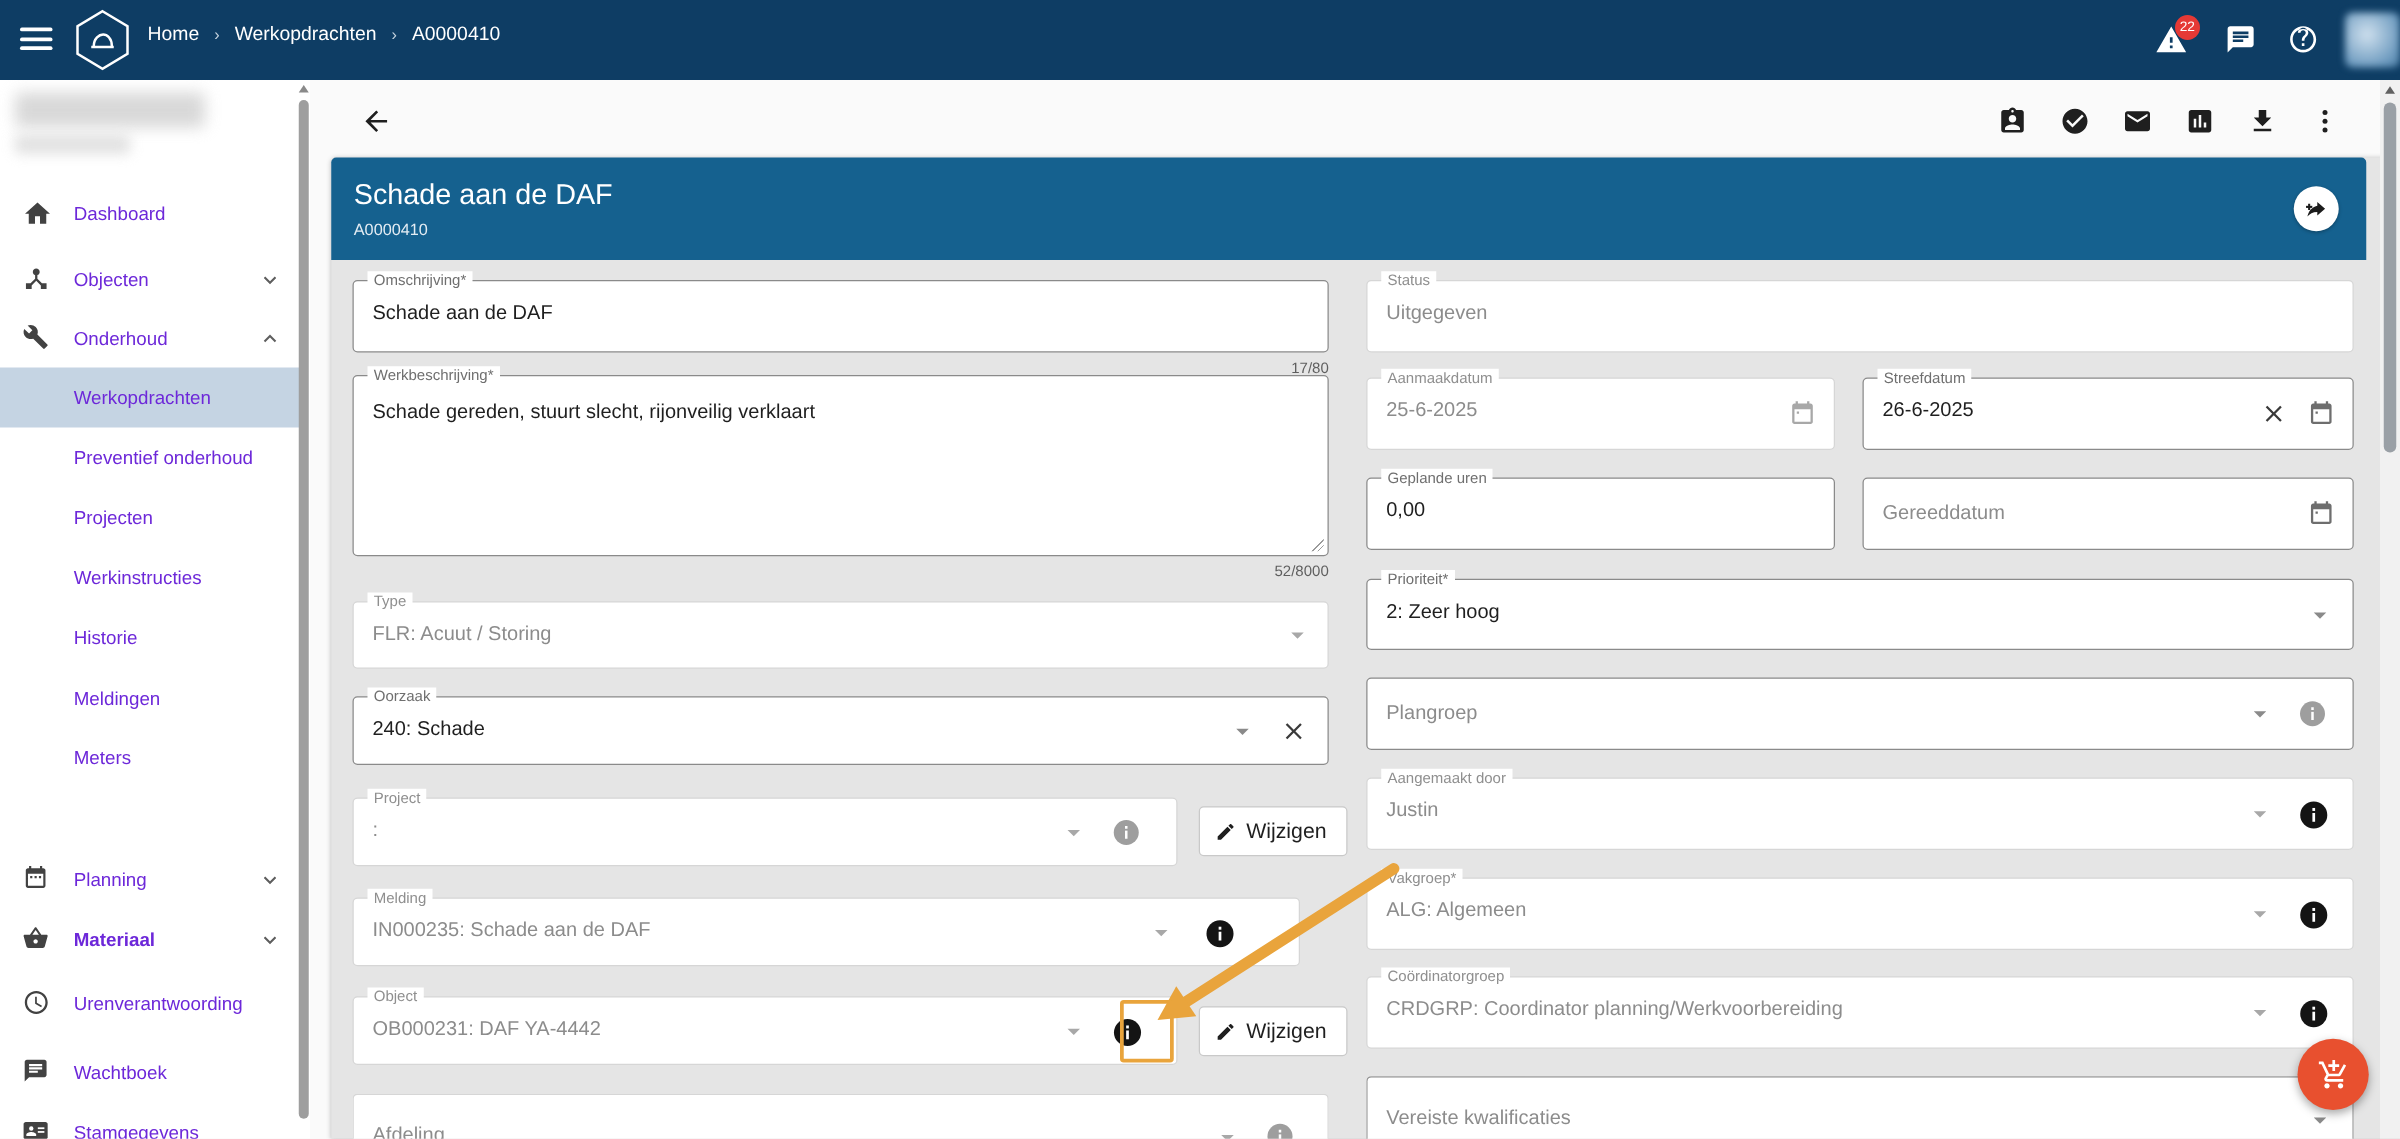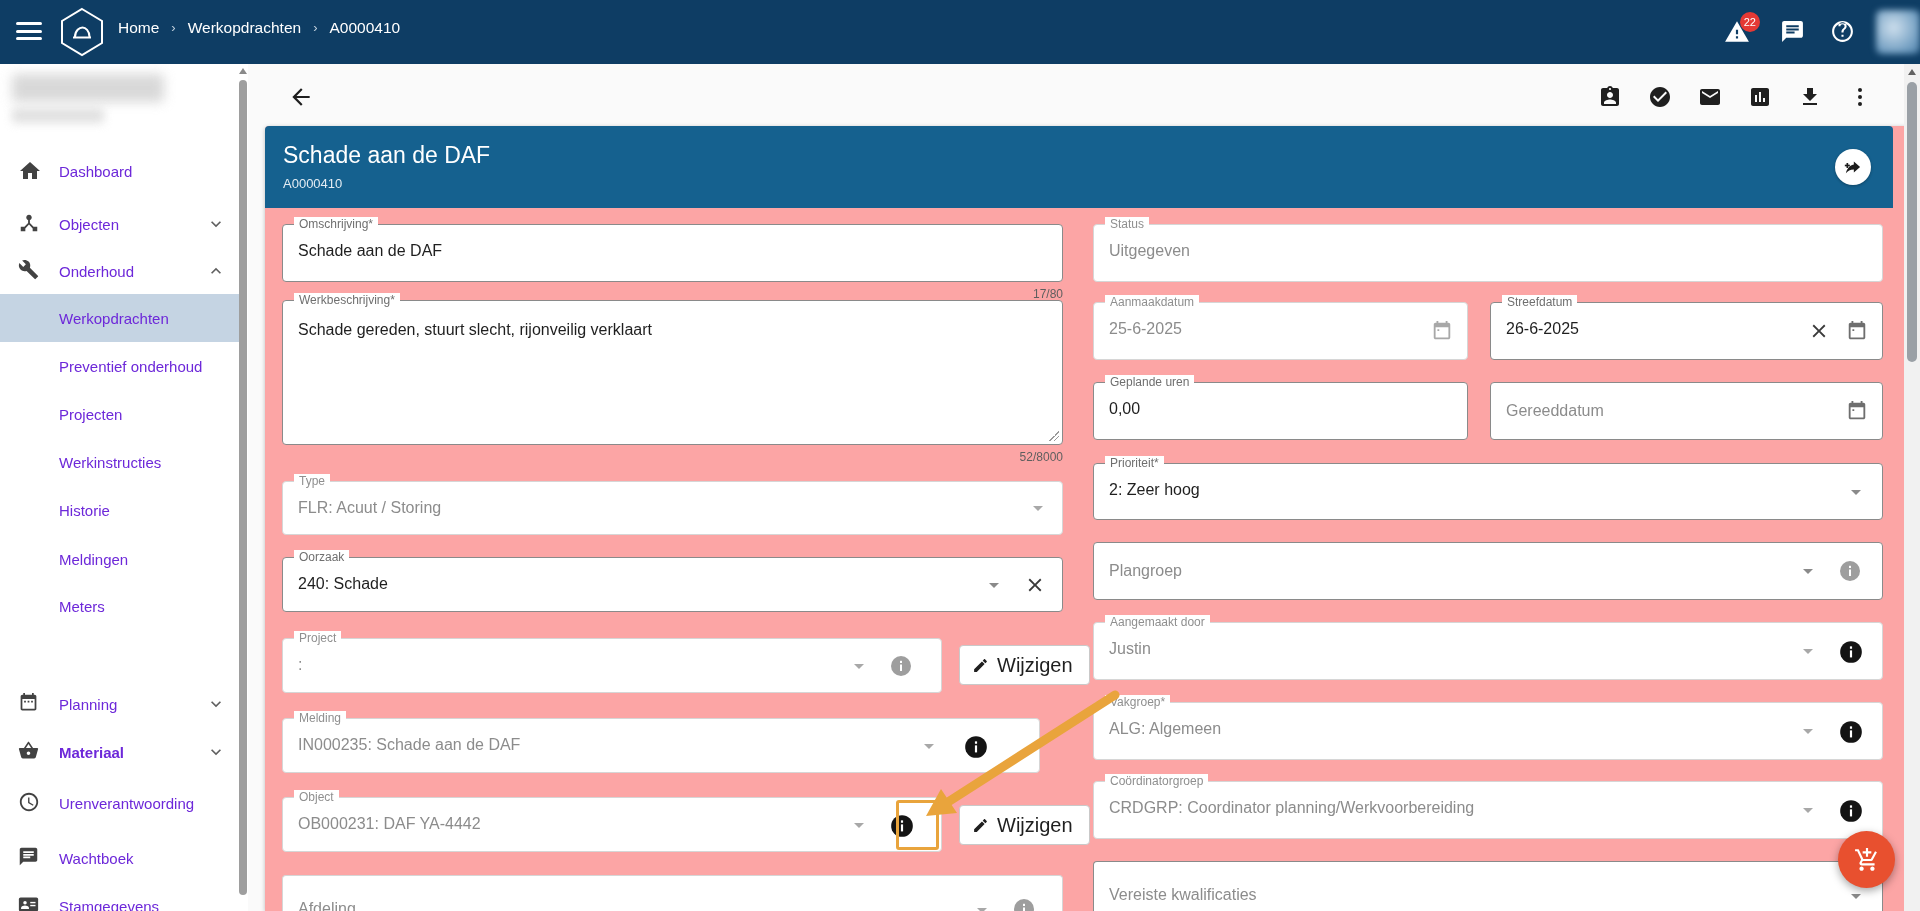--- a/index.html
+++ b/index.html
@@ -30,42 +30,42 @@
   .side-scroll { position:absolute; right:0; top:0; width:10px; height:847px; }
   .side-scroll .up { position:absolute; top:4px; left:1px; width:0; height:0; border-left:4px solid transparent; border-right:4px solid transparent; border-bottom:6px solid #8a8a8a; }
   .side-scroll .thumb { position:absolute; top:16px; left:1px; width:8px; height:815px; background:#9e9e9e; border-radius:4px; }
 
   
   .main { position:absolute; left:248px; top:64px; width:1656px; height:847px; background:#fafafa; }
   .back-btn { position:absolute; left:40px; top:20px; width:26px; height:26px; cursor:pointer; }
   .main-toolbar { position:absolute; right:32px; top:21px; display:flex; align-items:center; gap:26px; }
   .mt-icon { width:24px; height:24px; cursor:pointer; }
 
-  .card { position:absolute; left:17px; top:62px; width:1656px; height:785px; background:#fca5a5; box-shadow:0 1px 4px rgba(0,0,0,.25); border-radius:4px 4px 0 0; }
+  .card { position:absolute; left:17px; top:62px; width:1656px; height:785px; background:#e5e5e5; box-shadow:0 1px 4px rgba(0,0,0,.25); border-radius:4px 4px 0 0; }
   .card-header { position:absolute; left:0; top:0; width:1628px; height:82px; background:#15618f; border-radius:4px 4px 0 0; }
   .card-title { position:absolute; left:18px; top:16px; color:#fff; font-size:23px; }
   .card-subtitle { position:absolute; left:18px; top:50px; color:#e3ecf3; font-size:13px; }
   .header-fab { position:absolute; right:22px; top:23px; width:36px; height:36px; border-radius:50%; background:#fff; display:flex; align-items:center; justify-content:center; cursor:pointer; box-shadow:0 1px 3px rgba(0,0,0,.3); }
 
   
   .field { position:absolute; background:#fff; border:1px solid #d6d6d6; border-radius:4px; }
   .field.editable { border-color:#8a8a8a; }
   .flabel { position:absolute; top:-8px; left:11px; background:#fff; padding:0 5px; font-size:12px; color:#6f6f6f; line-height:15px; white-space:nowrap; }
   .field.disabled .flabel { color:#8f8f8f; }
   .fvalue { position:absolute; left:15px; top:17px; font-size:16px; color:#1f1f1f; white-space:nowrap; }
   .field.disabled .fvalue { color:#8c8c8c; }
   .fplaceholder { position:absolute; left:15px; top:19px; font-size:16px; color:#8c8c8c; white-space:nowrap; }
   .caret { position:absolute; top:50%; margin-top:-12px; width:24px; height:24px; }
   .xclear { position:absolute; top:50%; margin-top:-11px; width:22px; height:22px; cursor:pointer; }
   .calicon { position:absolute; top:50%; margin-top:-11px; width:22px; height:22px; cursor:pointer; }
   .infoicon { position:absolute; top:50%; margin-top:-12px; width:24px; height:24px; cursor:pointer; }
   .counter { position:absolute; font-size:12px; color:#5f5f5f; text-align:right; }
   .resize-grip { position:absolute; right:3px; bottom:3px; width:10px; height:10px;
      background:linear-gradient(135deg, transparent 0 50%, #9a9a9a 50% 56%, transparent 56% 72%, #9a9a9a 72% 78%, transparent 78%); }
-  .wbtn { position:absolute; height:40px; padding:0 16px 0 12px; display:inline-flex; align-items:center; gap:8px; background:#fff; border:1px solid #c9c9c9; border-radius:4px; font-size:20px; color:#1f1f1f; cursor:pointer; }
+  .wbtn { position:absolute; height:40px; padding:0 16px 0 12px; display:inline-flex; align-items:center; gap:8px; background:#fff; border:1px solid #c9c9c9; border-radius:4px; font-size:17px; color:#1f1f1f; cursor:pointer; }
 
   
   .hl-box { position:absolute; left:896px; top:800px; width:43px; height:50px; border:3px solid #e9a43c; border-radius:3px; z-index:40; pointer-events:none; }
   .arrow-svg { position:absolute; left:880px; top:670px; z-index:40; pointer-events:none; }
 
   
   .fab { position:absolute; left:1838px; top:831px; width:57px; height:57px; border-radius:50%; background:#e8502f; display:flex; align-items:center; justify-content:center; box-shadow:0 3px 8px rgba(0,0,0,.35); cursor:pointer; z-index:35; }
 
   
   .main-scroll { position:absolute; right:0; top:64px; width:16px; height:847px; background:#f1f1f1; z-index:25; }

